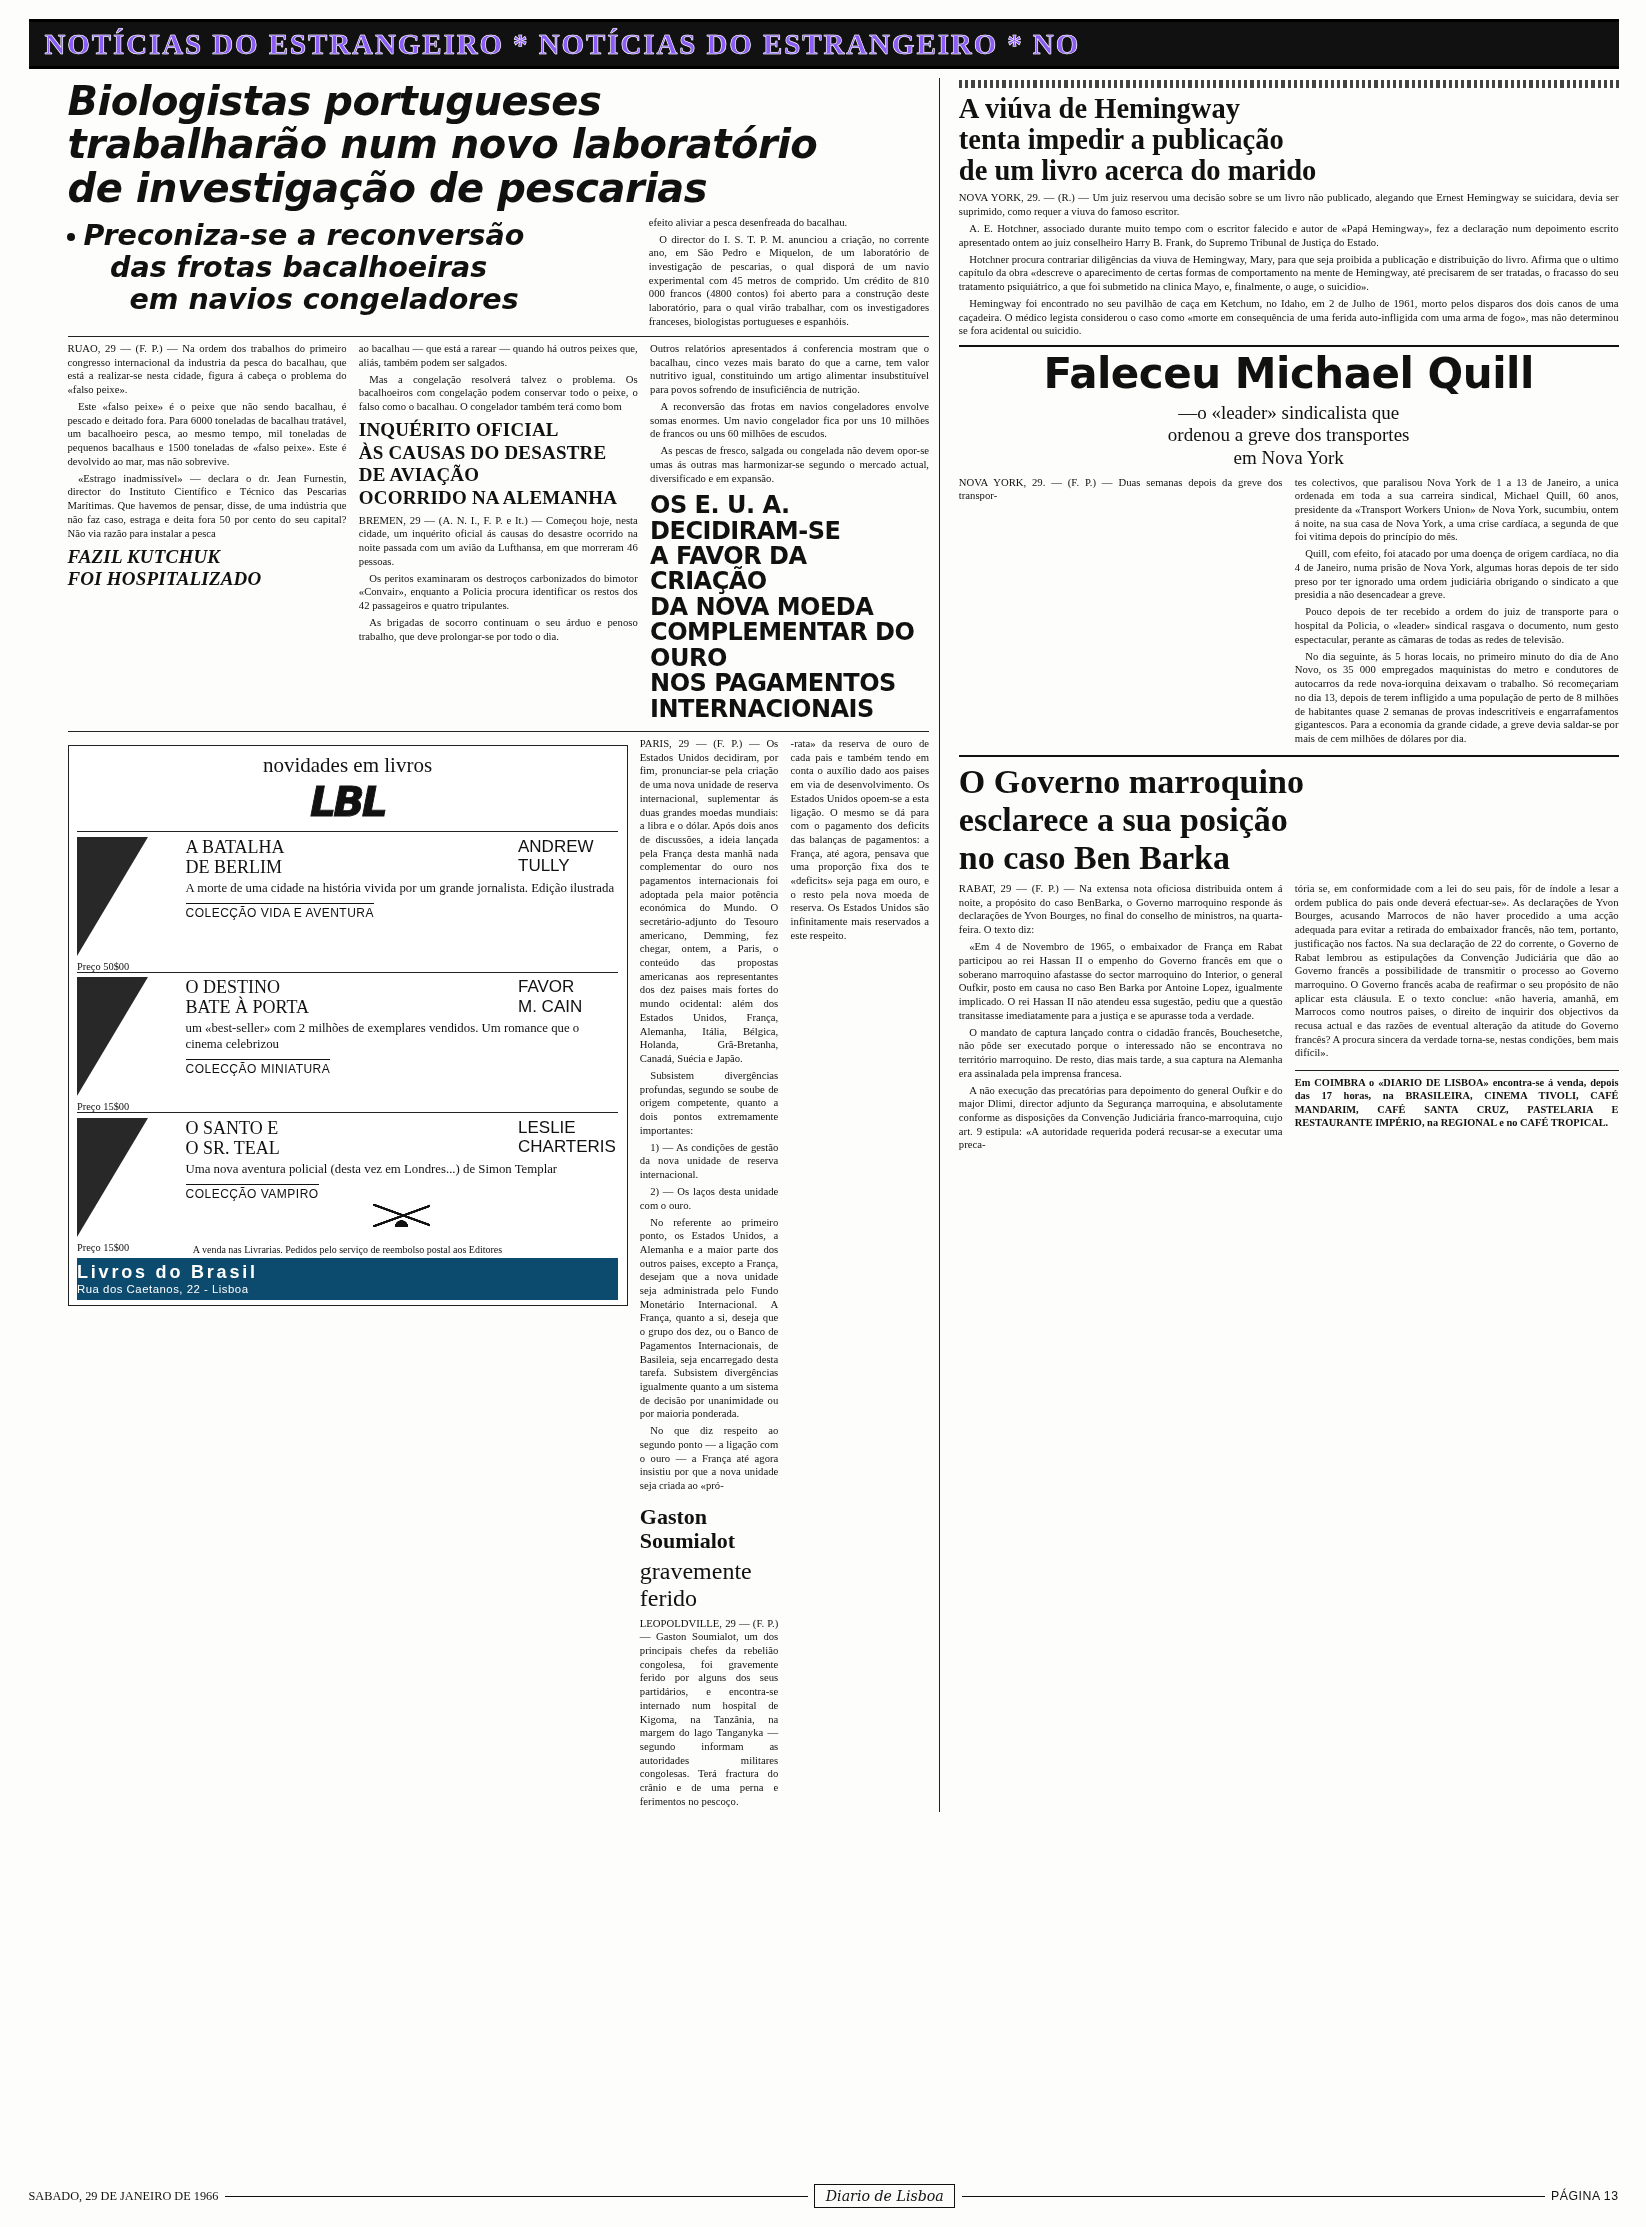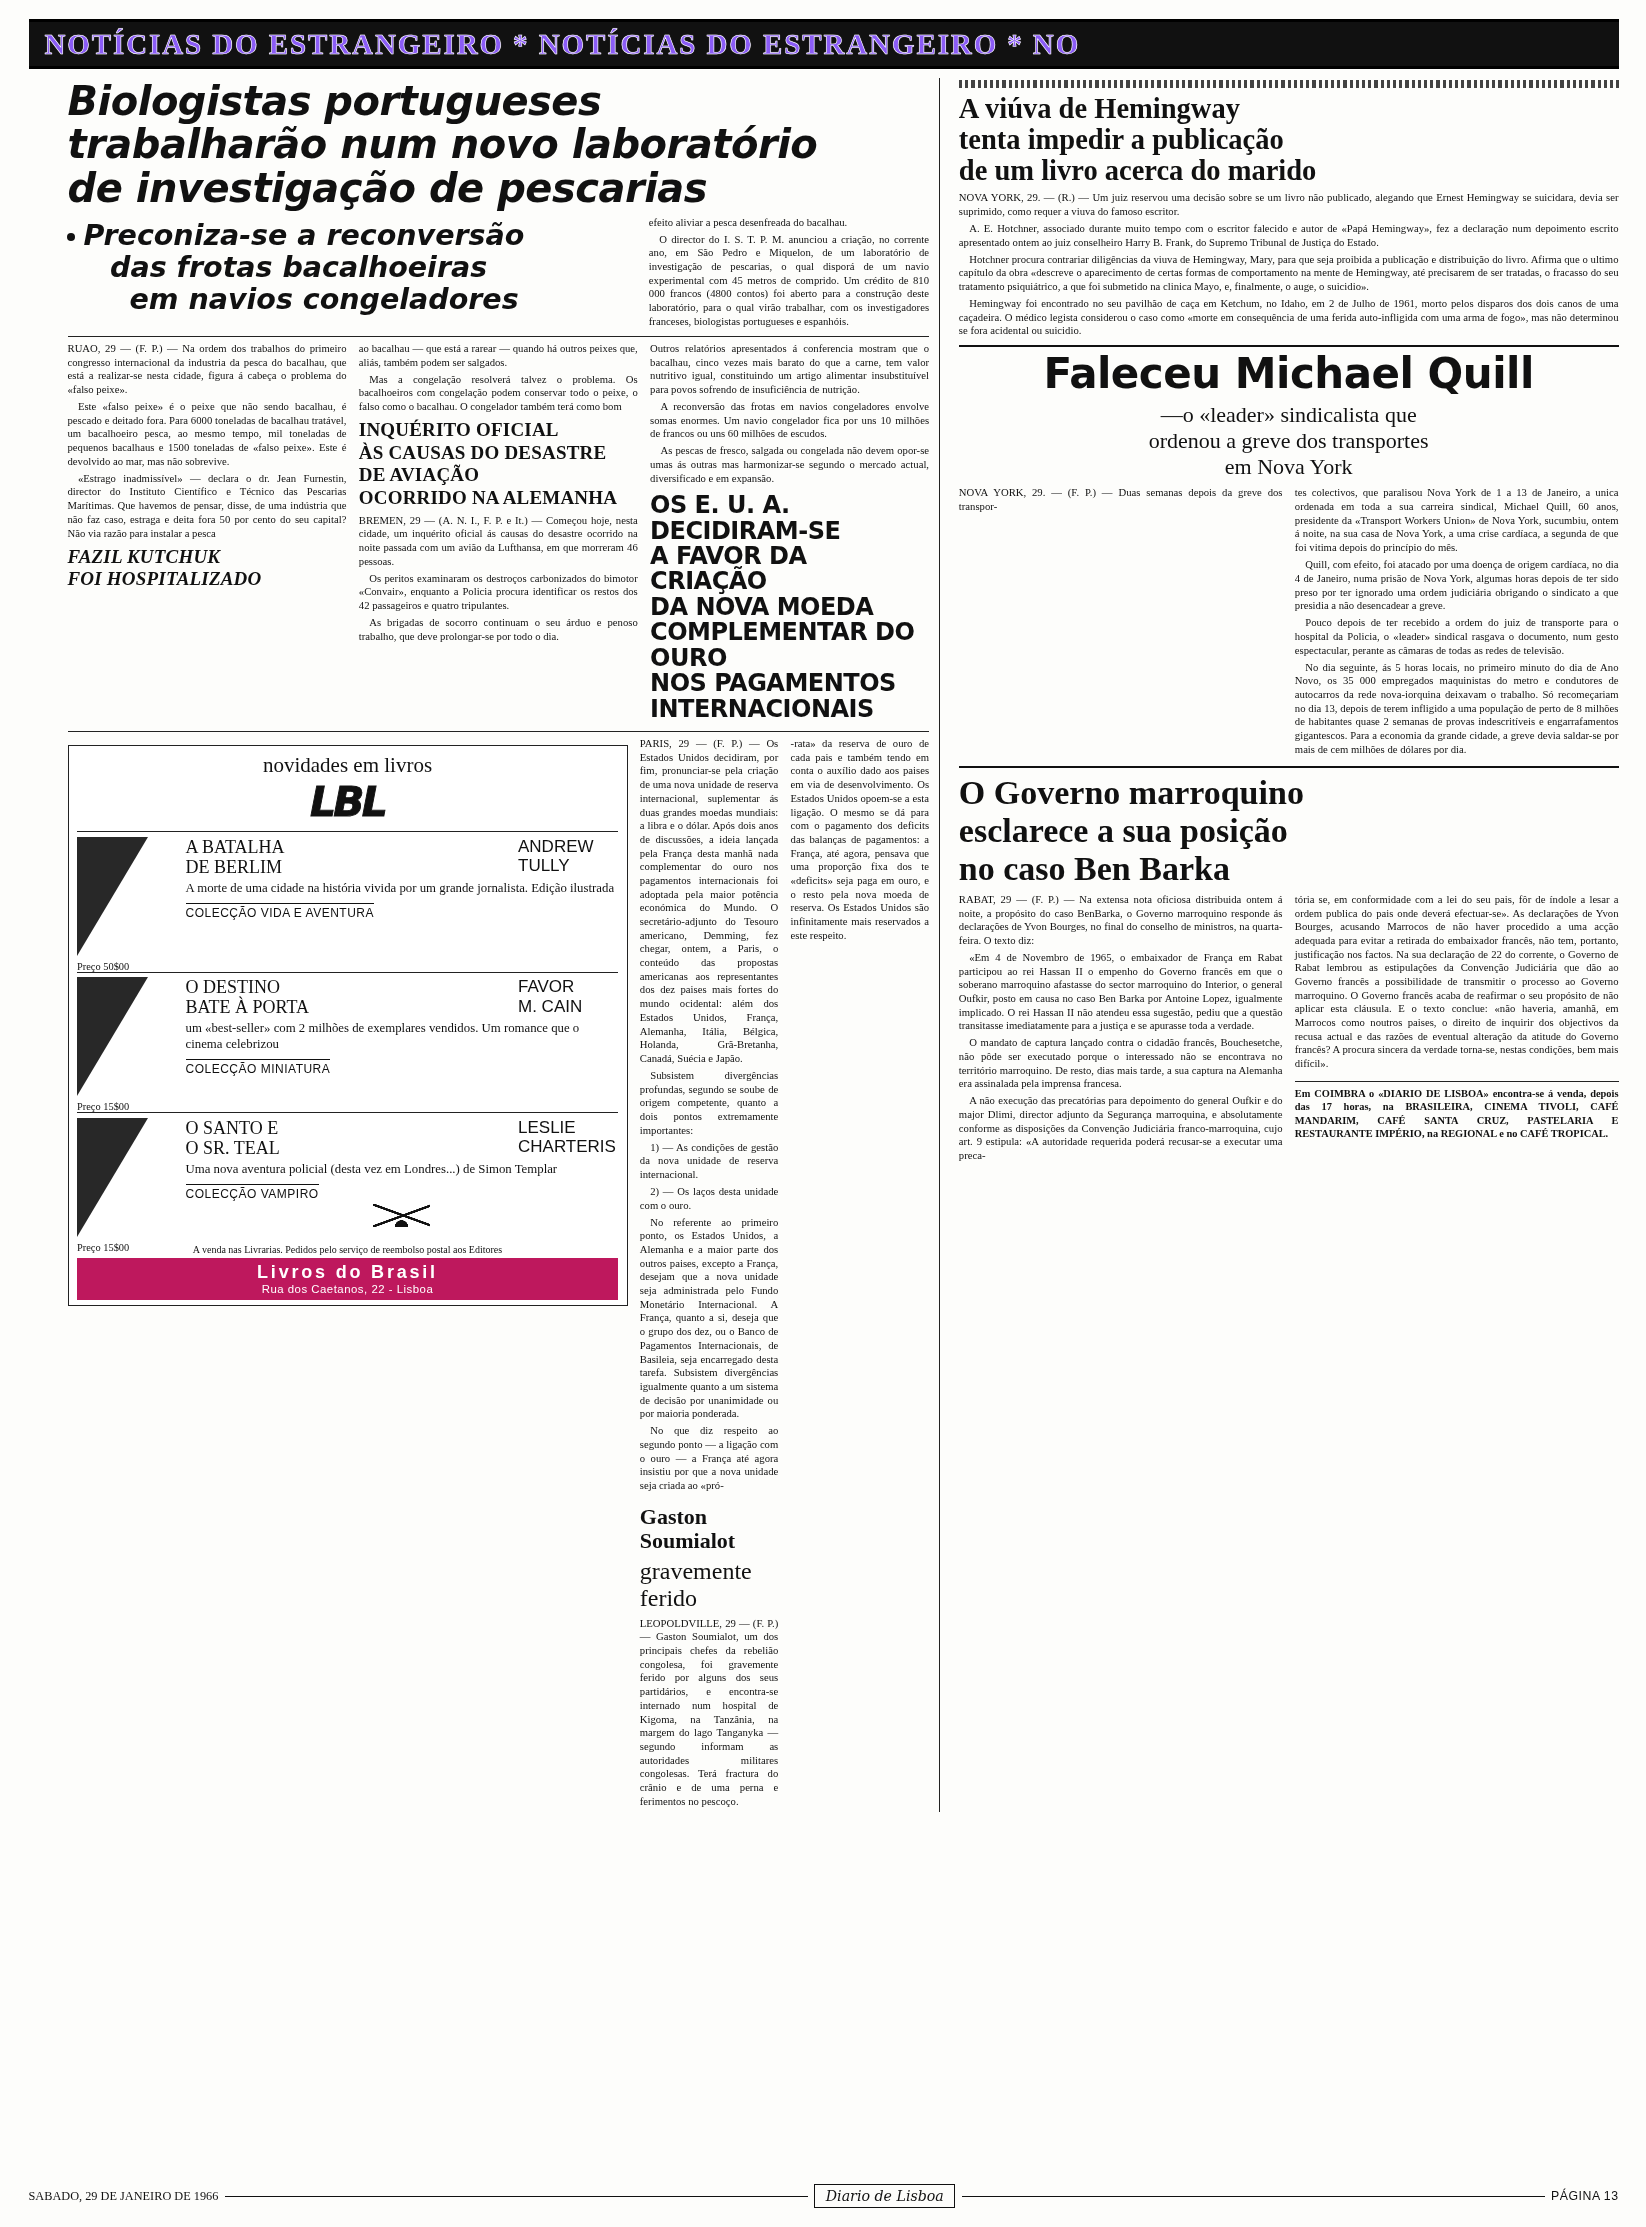--- a/index.html
+++ b/index.html
@@ -100,21 +100,21 @@
     font-weight:bold;
     font-size:19px;
     line-height:1.18;
     margin:5.7px 0 4.7px 0;
     letter-spacing:0.2px;
   }
   h2.box-head.italic{font-style:italic;}
   h2.center{text-align:center;}
   h3.dek{
     font-family:"Liberation Serif", serif;
-    font-size:22px;
+    font-size:19px;
     line-height:1.2;
     margin:2.8px 0 5.7px 0;
     text-align:center;
     font-weight:normal;
   }
 
   h2.huge{
     font-family:"DejaVu Sans", sans-serif;
     font-weight:bold;
     font-size:31px;
@@ -215,22 +215,21 @@
     margin-top:2.8px;
     display:inline-block;
   }
   .ad-foot{
     font-family:"Liberation Serif", serif;
     font-size:10px;
     text-align:center;
     margin:6.6px 0 3.8px 0;
   }
   .ad-pub{
-    background:#be185d;color:#fff;
-    text-align:center;
+    background:#0c4a6e;color:#fff;
     padding:3.8px 0 4.7px 0;
     margin-top:1.9px;
   }
   .ad-pub .n{font-family:"Liberation Sans", sans-serif;font-size:18px;letter-spacing:2.8px;font-weight:bold;}
   .ad-pub .a{font-family:"Liberation Sans", sans-serif;font-size:11.4px;letter-spacing:0.5px;}
 
   .bat{
     width:57px;height:23px;margin:2.8px auto 0 auto;
     background:
       radial-gradient(circle at 50% 100%, #111 0 18%, transparent 19%),

